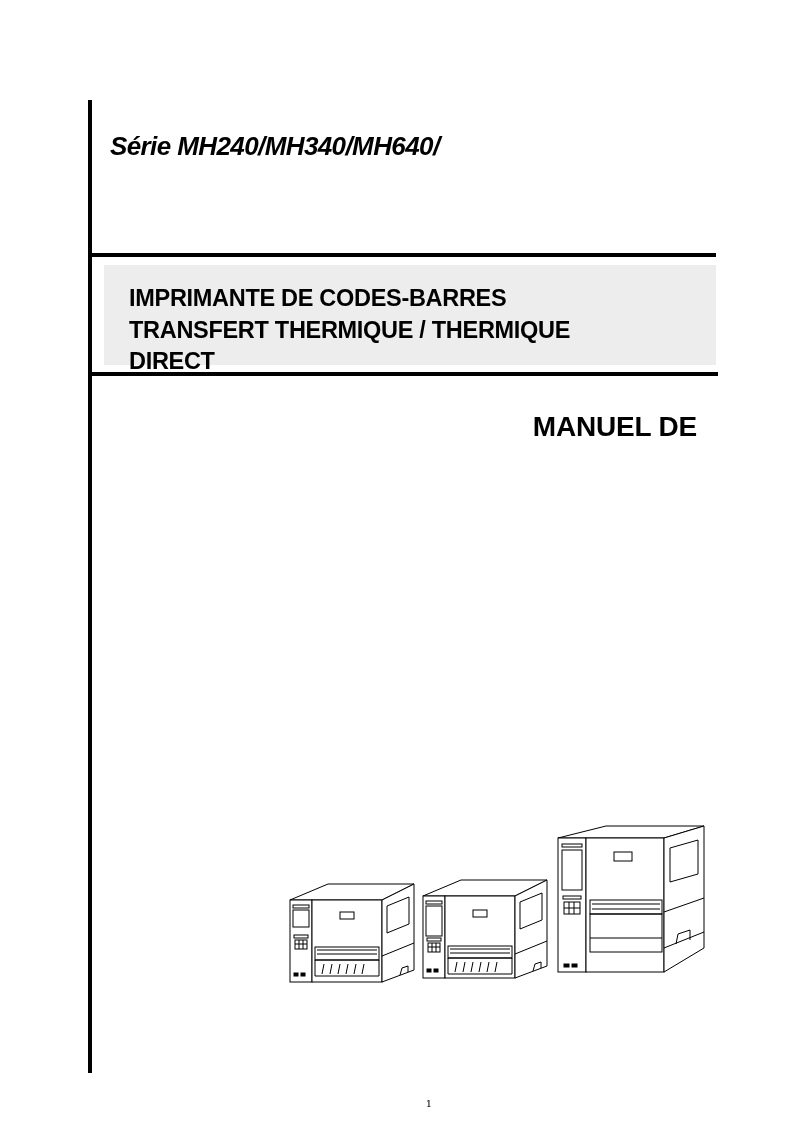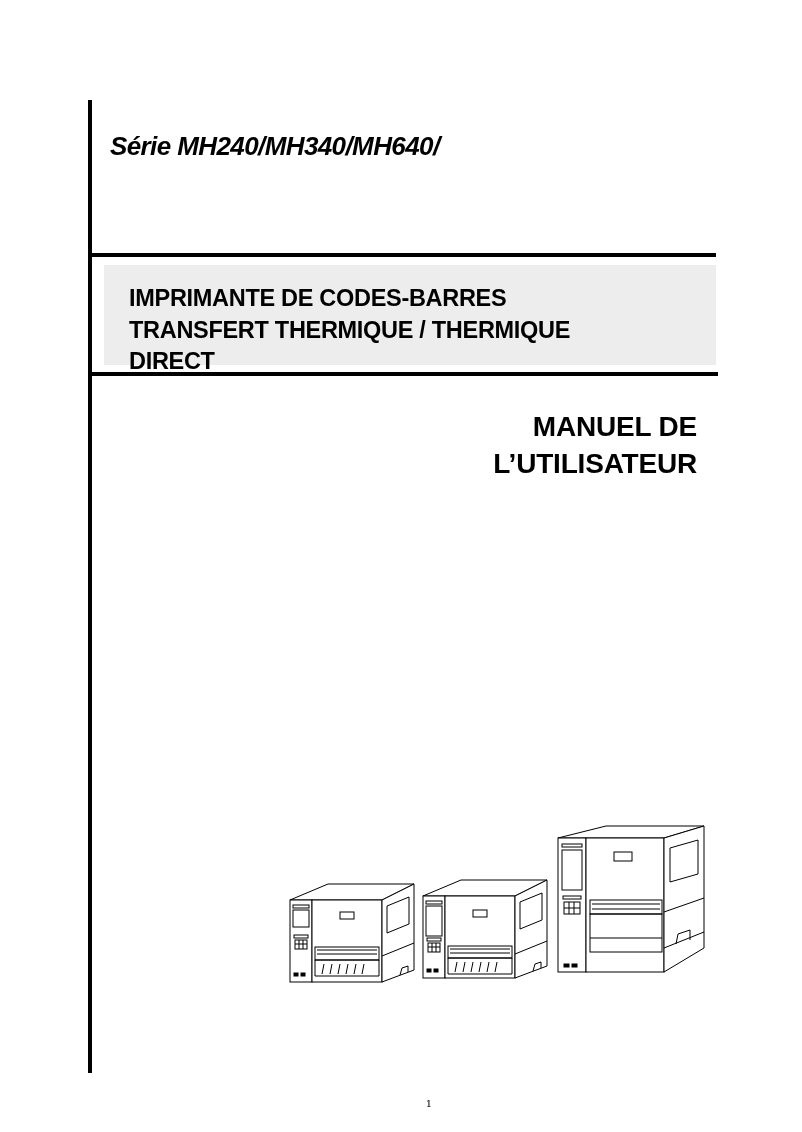--- a/index.html
+++ b/index.html
@@ -37,21 +37,20 @@
 <div class="graybox"></div>
 <h2 class="subtitle">
   <div>IMPRIMANTE DE CODES-BARRES</div>
   <div>TRANSFERT THERMIQUE / THERMIQUE</div>
   <div>DIRECT</div>
 </h2>
 <div class="rule bottom"></div>
 
 <h2 class="manual">
   <div>MANUEL DE</div>
-  <div>L’UTILISATEUR</div>
 </h2>
 
 <div class="printers">
 
   <svg class="printer" style="left:4px; top:56px;" width="128" height="108" viewBox="0 0 128 108" fill="none" stroke="#000" stroke-width="1">
 
     <path d="M2 22 L40 6 L126 6 L94 22 Z" fill="#fff"></path>
 
     <rect x="2" y="22" width="22" height="82" fill="#fff"></rect>
     <rect x="5" y="27" width="16" height="3"></rect>

